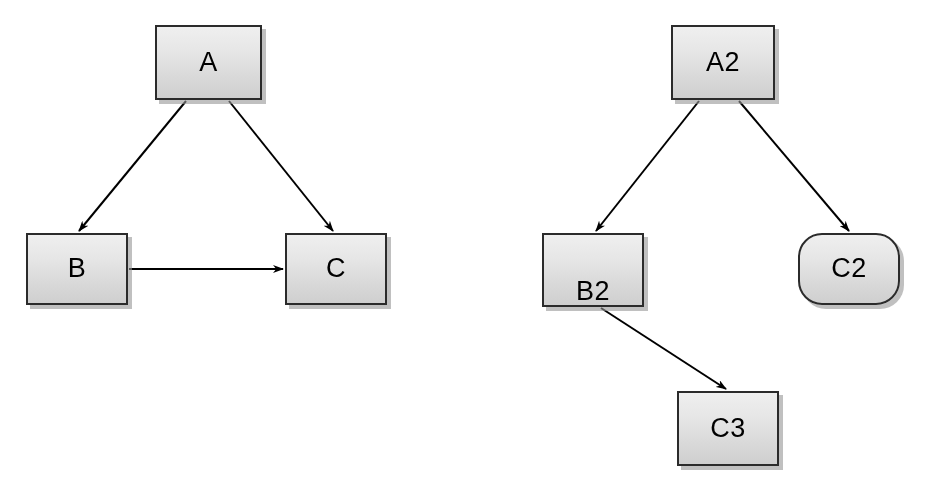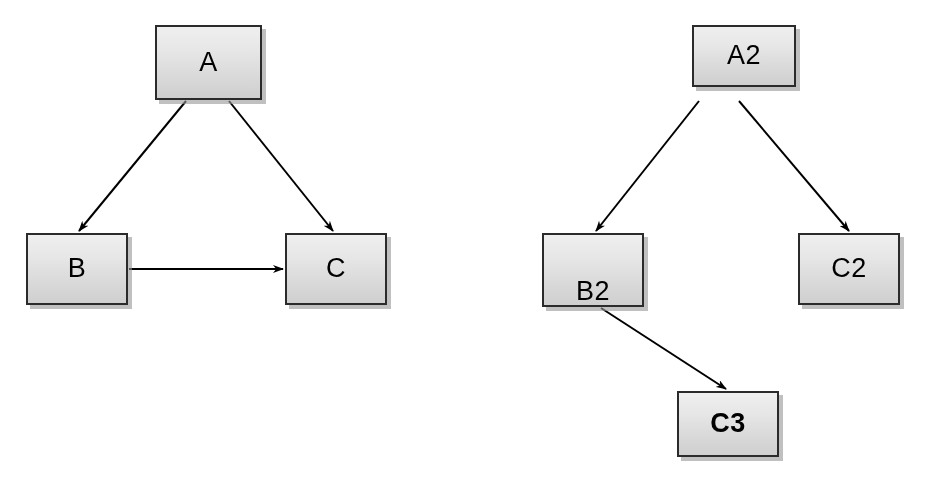--- a/index.html
+++ b/index.html
@@ -74,27 +74,27 @@
   <div id="nodes-layer">
       <div class="node" style="left: 155px; top: 25px; width: 107px; height: 75px;">
         <span class="node-label">A</span>
       </div>
       <div class="node" style="left: 26px; top: 233px; width: 102px; height: 72px;">
         <span class="node-label">B</span>
       </div>
       <div class="node" style="left: 285px; top: 233px; width: 102px; height: 72px;">
         <span class="node-label">C</span>
       </div>
-      <div class="node" style="left: 692px; top: 25px; width: 104px; height: 62px; text-align: center;">
+      <div class="node" style="left: 671px; top: 25px; width: 104px; height: 75px; text-align: center;">
         <span class="node-label">A2</span>
       </div>
       <div class="node" style="left: 542px; top: 233px; width: 102px; height: 74px; align-items: flex-end;">
         <span class="node-label">B2</span>
       </div>
-      <div class="node" style="left: 798px; top: 233px; width: 102px; height: 72px;">
+      <div class="node" style="left: 798px; top: 233px; width: 102px; height: 72px; border-radius: 24px;">
         <span class="node-label">C2</span>
       </div>
-      <div class="node" style="left: 677px; top: 391px; width: 102px; height: 66px; font-weight: bold;">
+      <div class="node" style="left: 677px; top: 391px; width: 102px; height: 75px;">
         <span class="node-label">C3</span>
       </div>
     </div>
 
 </div>
 
 </body></html>

